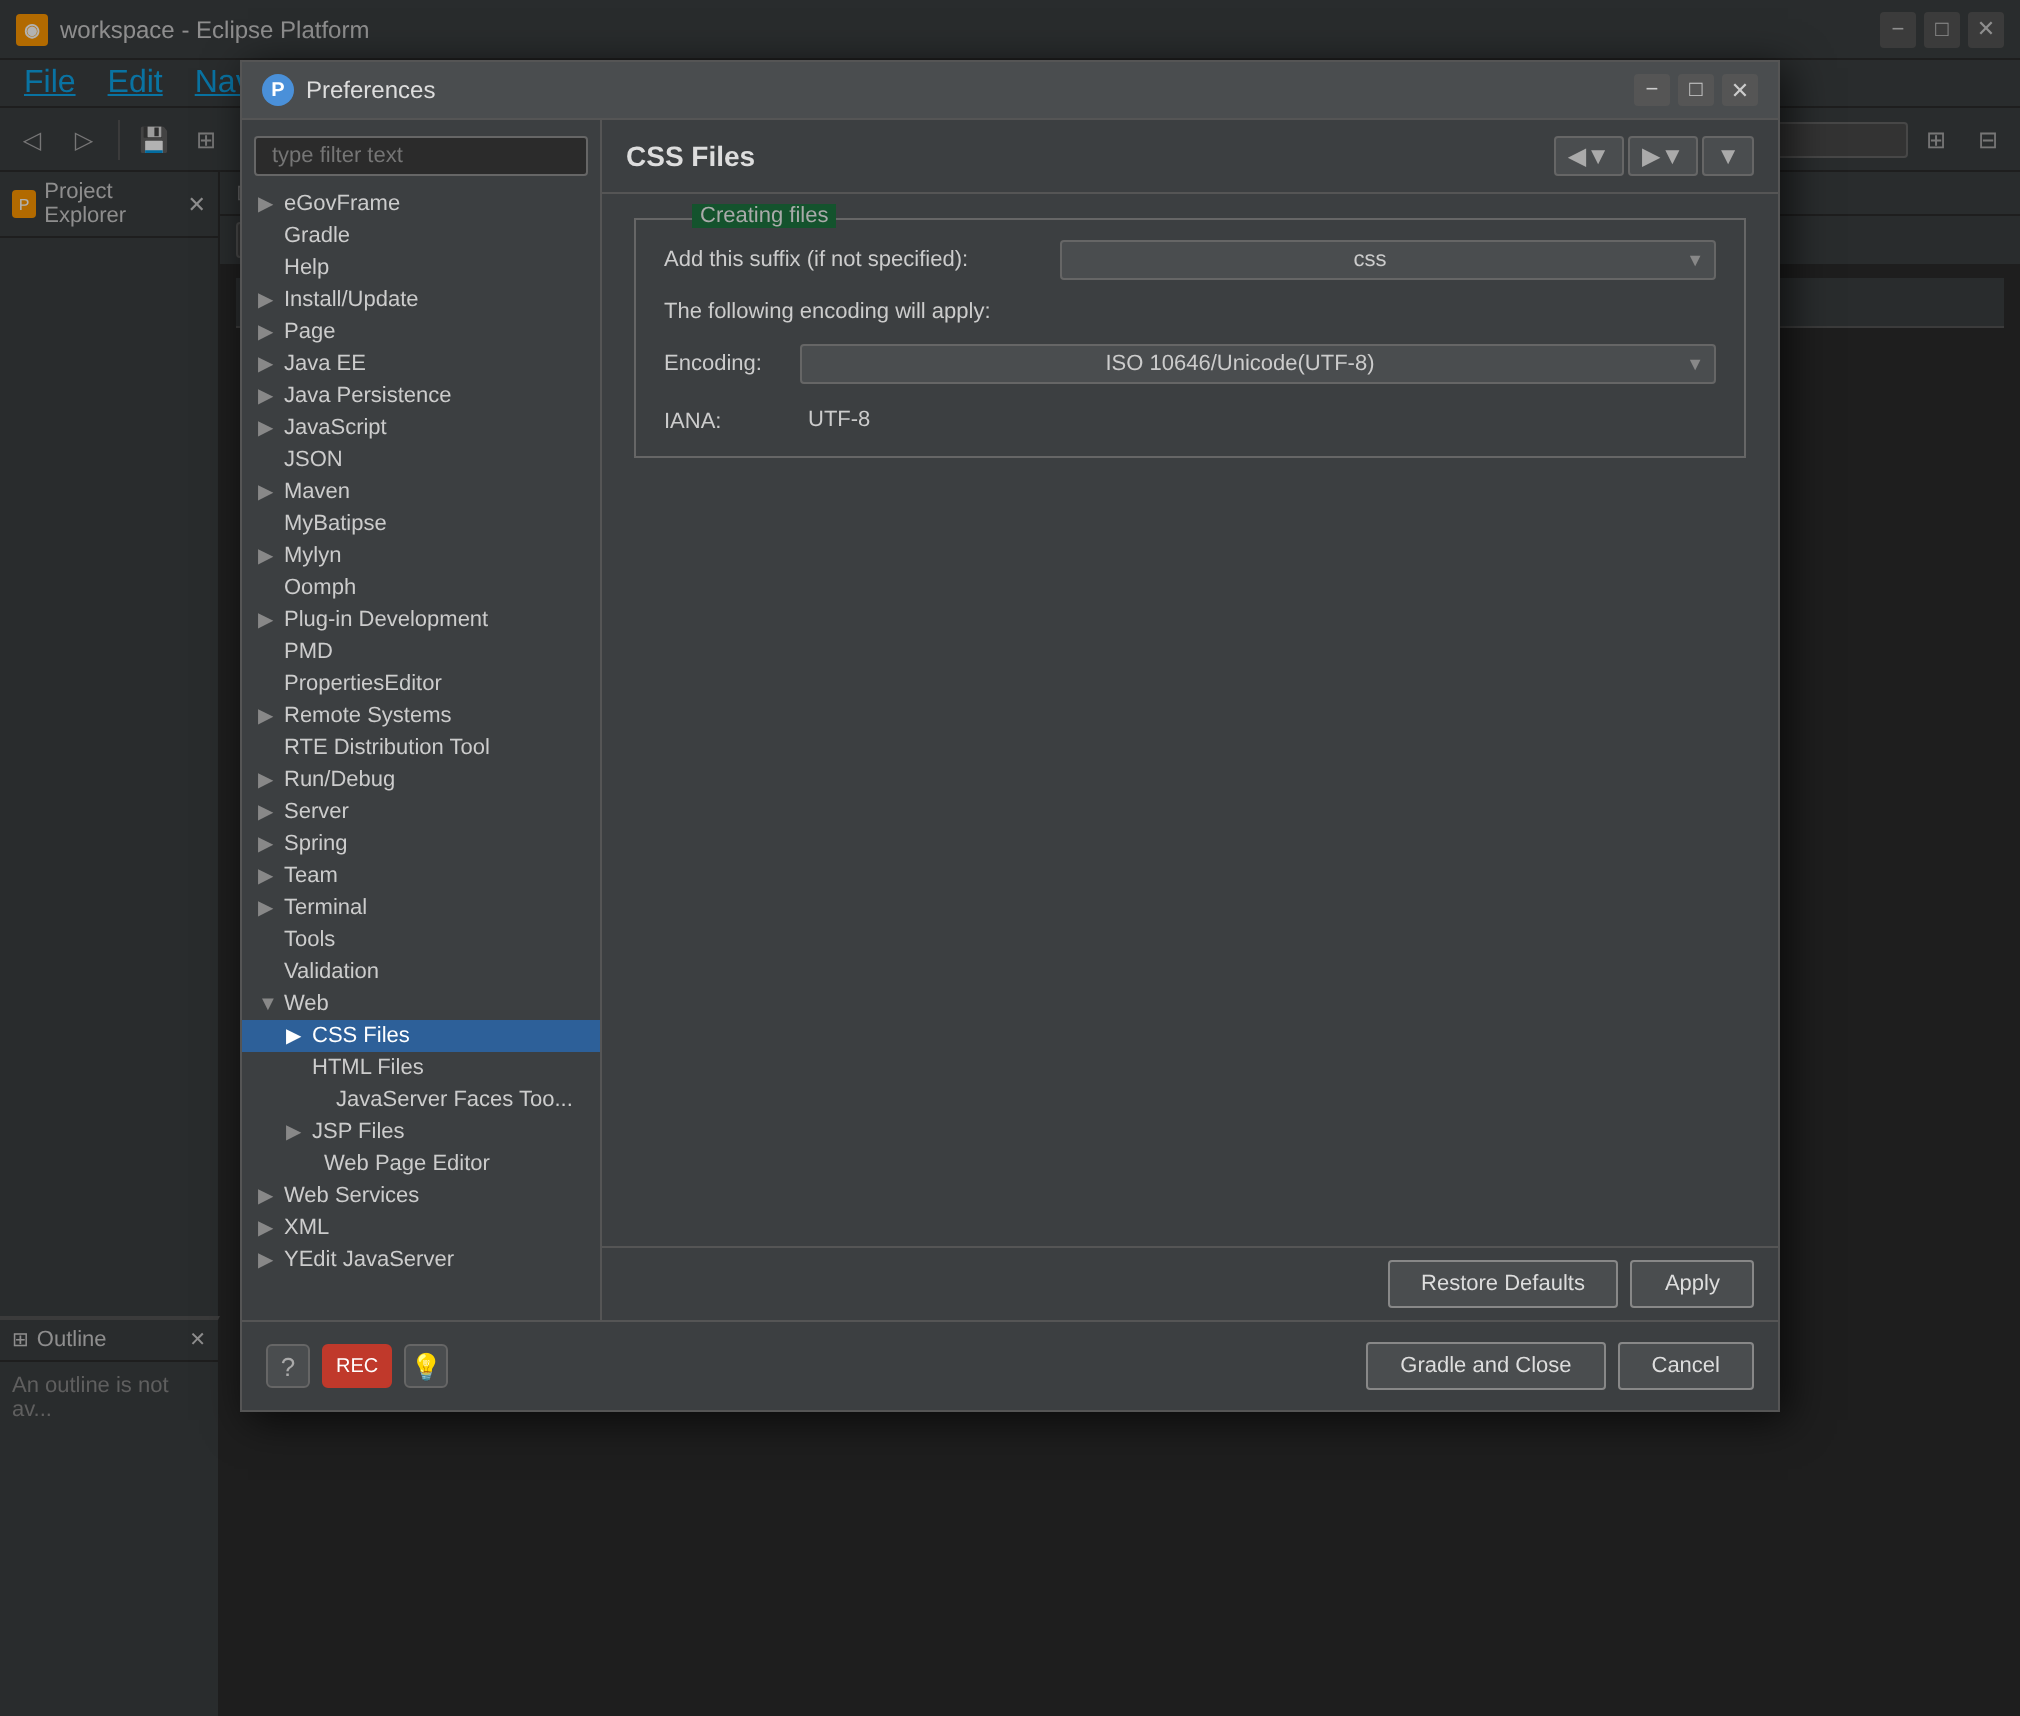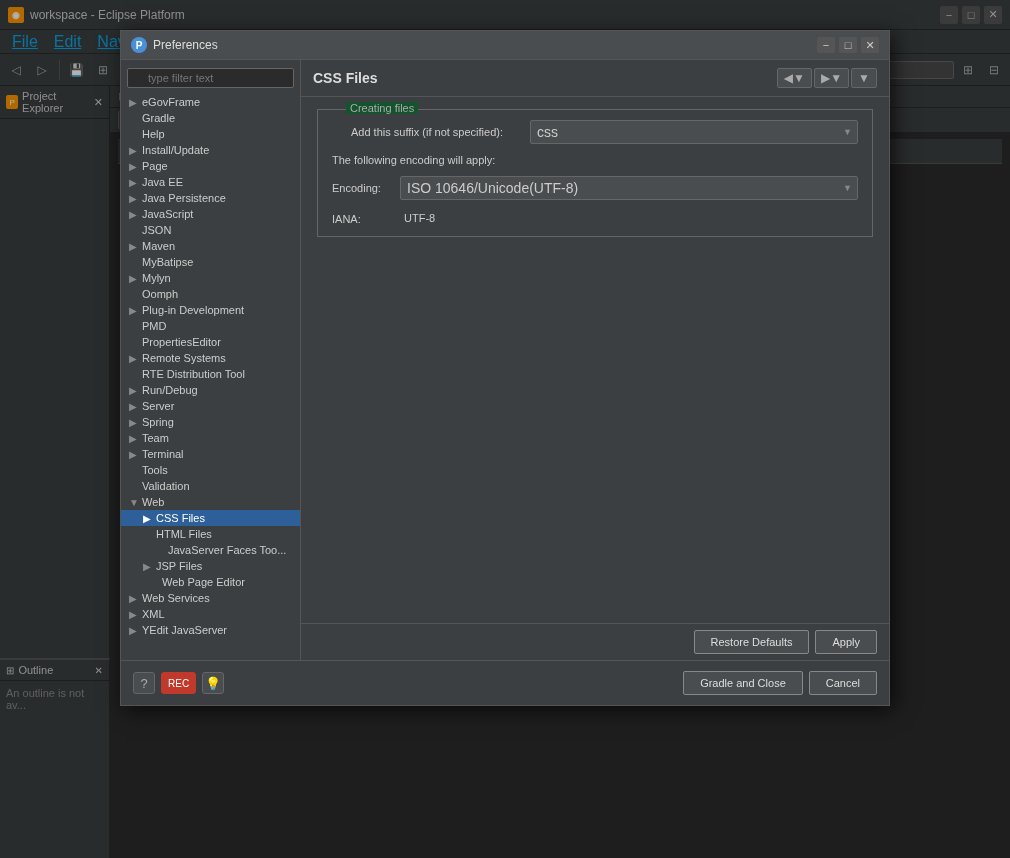--- a/index.html
+++ b/index.html
@@ -194,21 +194,21 @@
       border-right: 1px solid #555;
       padding: 4px 0;
       overflow-y: auto;
     }
     .tree-filter {
       margin: 4px 6px 6px 6px;
       width: calc(100% - 12px);
       background: #2b2b2b;
       border: 1px solid #666;
       color: #cccccc;
-      padding: 3px 20px;
+      padding: 3px 8px;
       font-size: 11px;
       border-radius: 2px;
     }
     .tree-item {
       display: flex;
       align-items: center;
       padding: 2px 4px 2px 8px;
       cursor: pointer;
       font-size: 11px;
       color: #cccccc;
@@ -283,21 +283,20 @@
     .form-row {
       display: flex;
       align-items: center;
       margin-bottom: 10px;
       gap: 8px;
     }
     .form-label {
       font-size: 11px;
       color: #cccccc;
       min-width: 190px;
-      text-align: center;
     }
     .form-select-wrapper {
       flex: 1;
       position: relative;
     }
     .form-select-wrapper::after {
       content: '▼';
       position: absolute;
       right: 6px;
       top: 50%;
@@ -305,24 +304,25 @@
       font-size: 9px;
       color: #888;
       pointer-events: none;
     }
     .form-select-wrapper select {
       width: 100%;
       background: #4a4d4f;
       border: 1px solid #666;
       color: #cccccc;
       padding: 3px 24px 3px 6px;
-      font-size: 14px;
+      font-size: 11px;
       border-radius: 2px;
       appearance: none;
       cursor: pointer;
+      text-align: center;
     }
     .form-value {
       font-size: 11px;
       color: #cccccc;
       padding: 2px 4px;
     }
 
     
     .dialog-footer {
       padding: 10px 12px;

